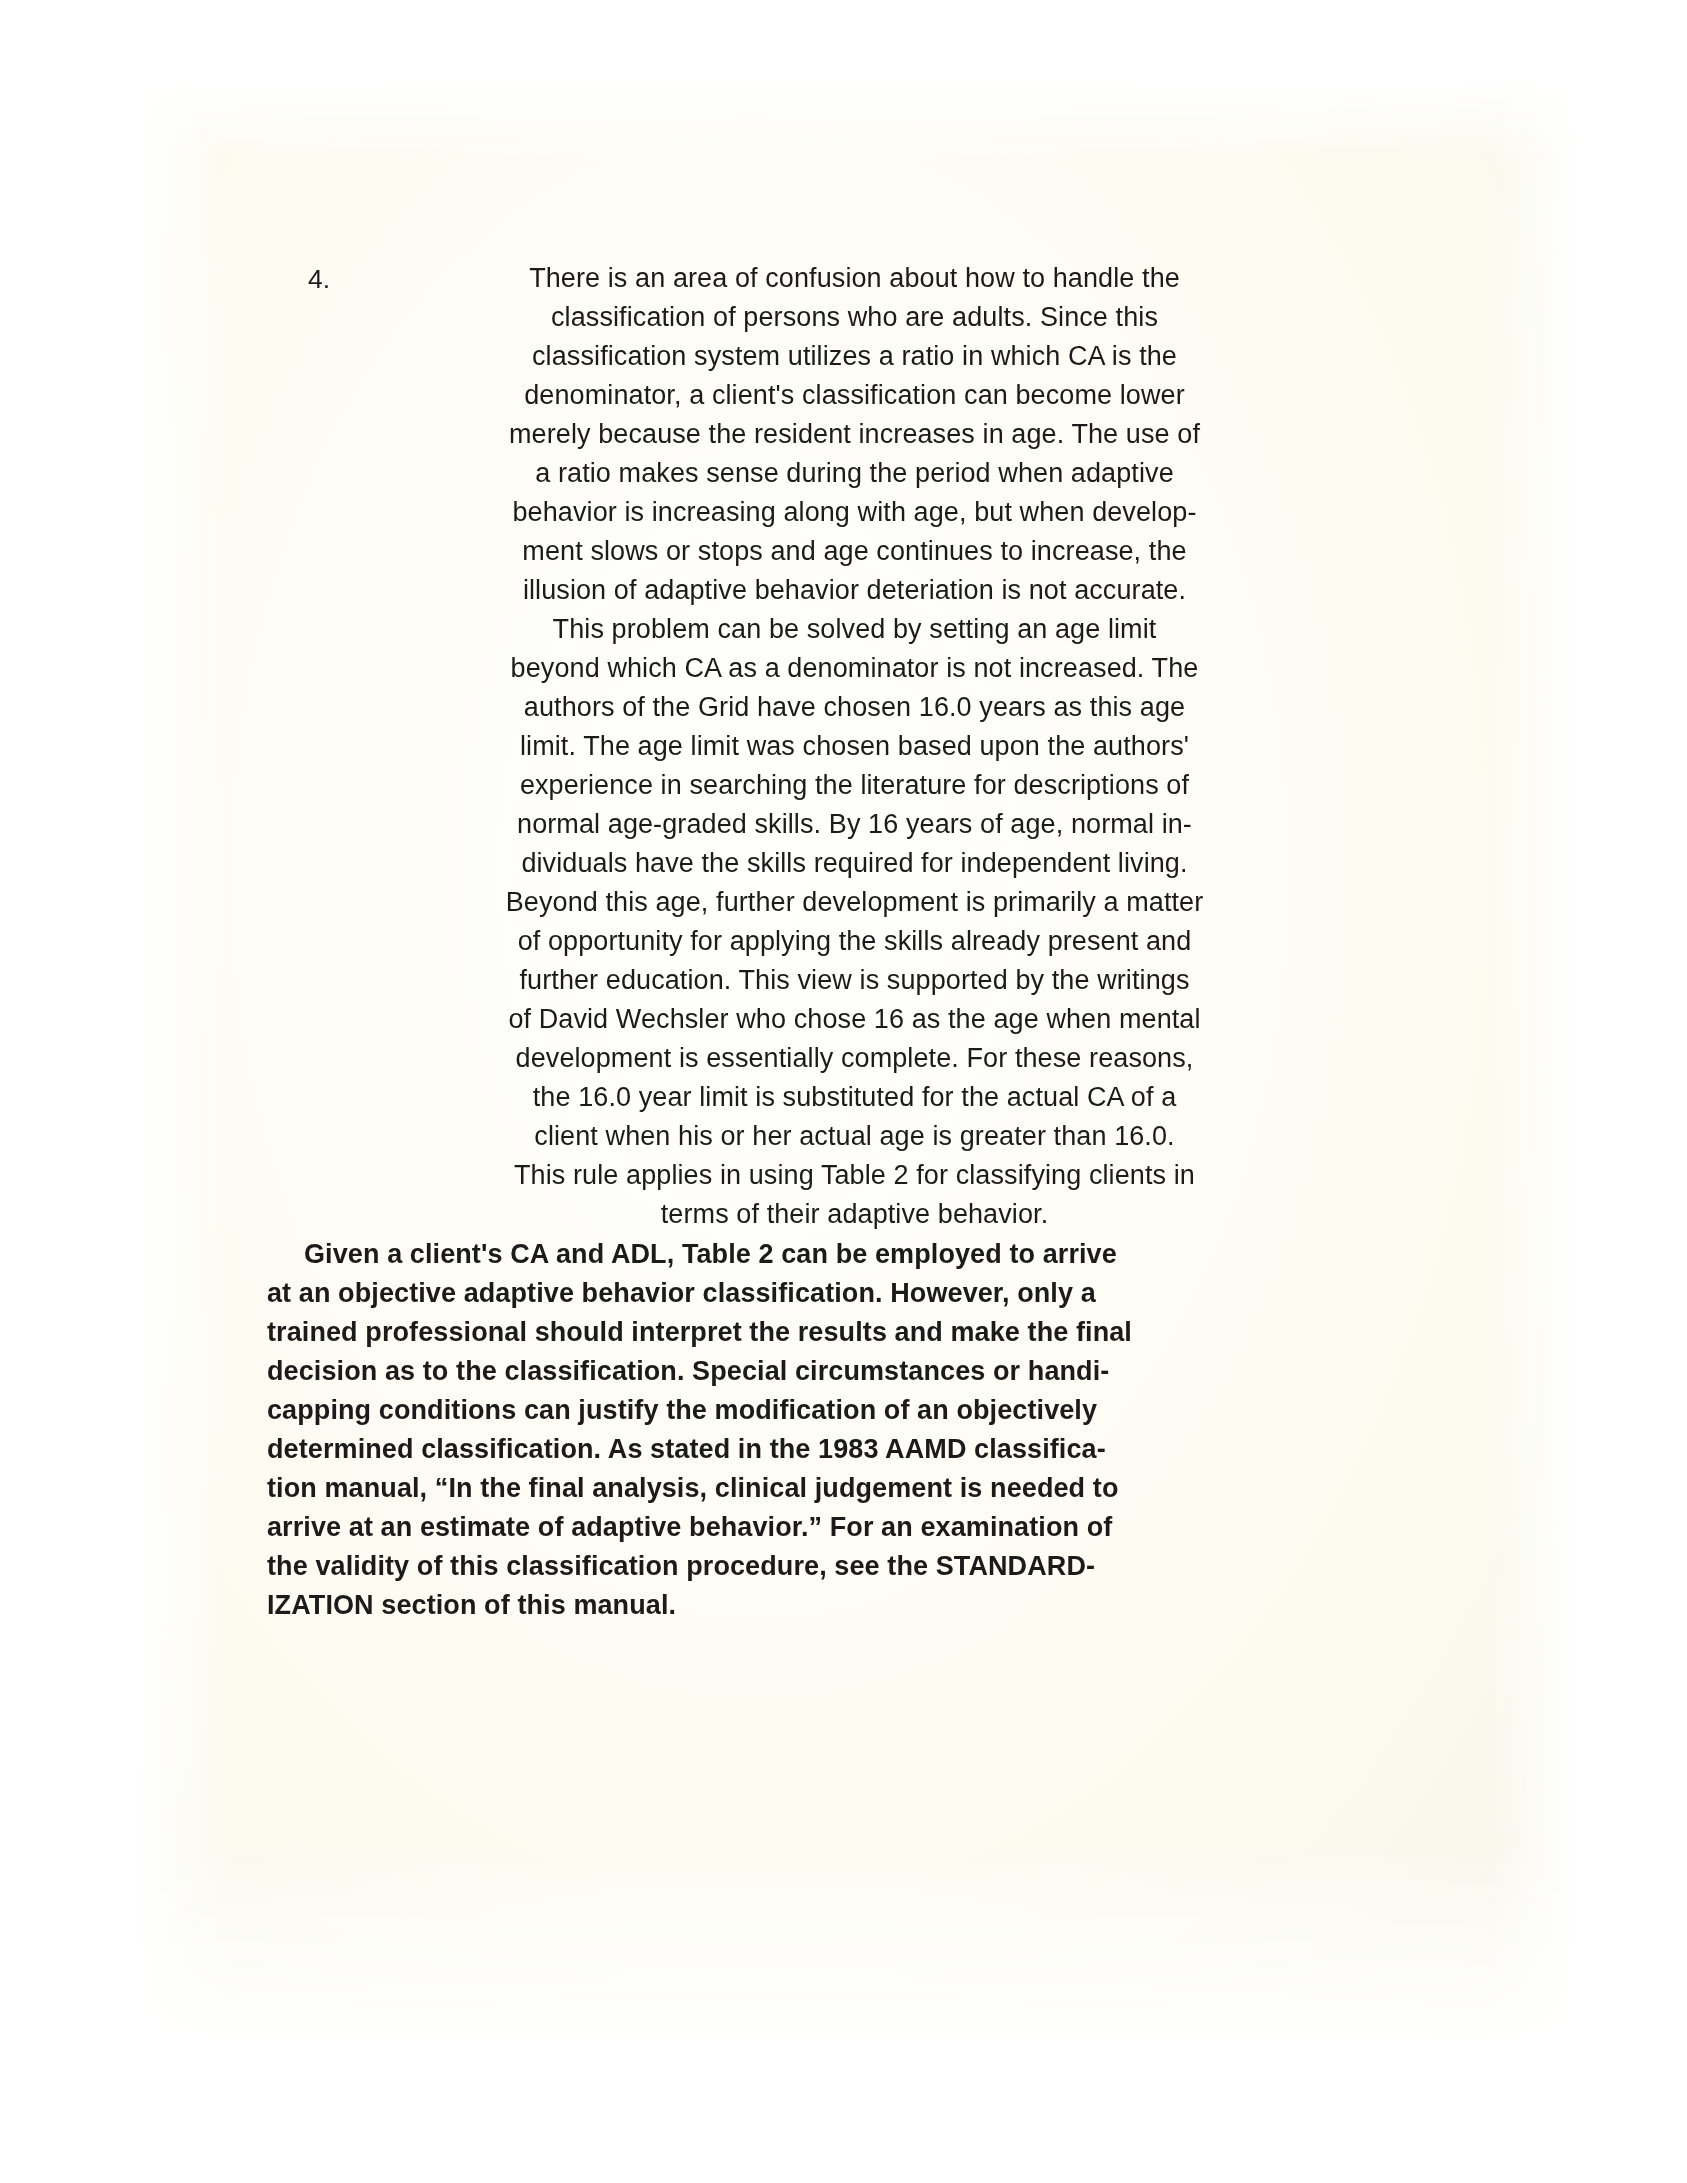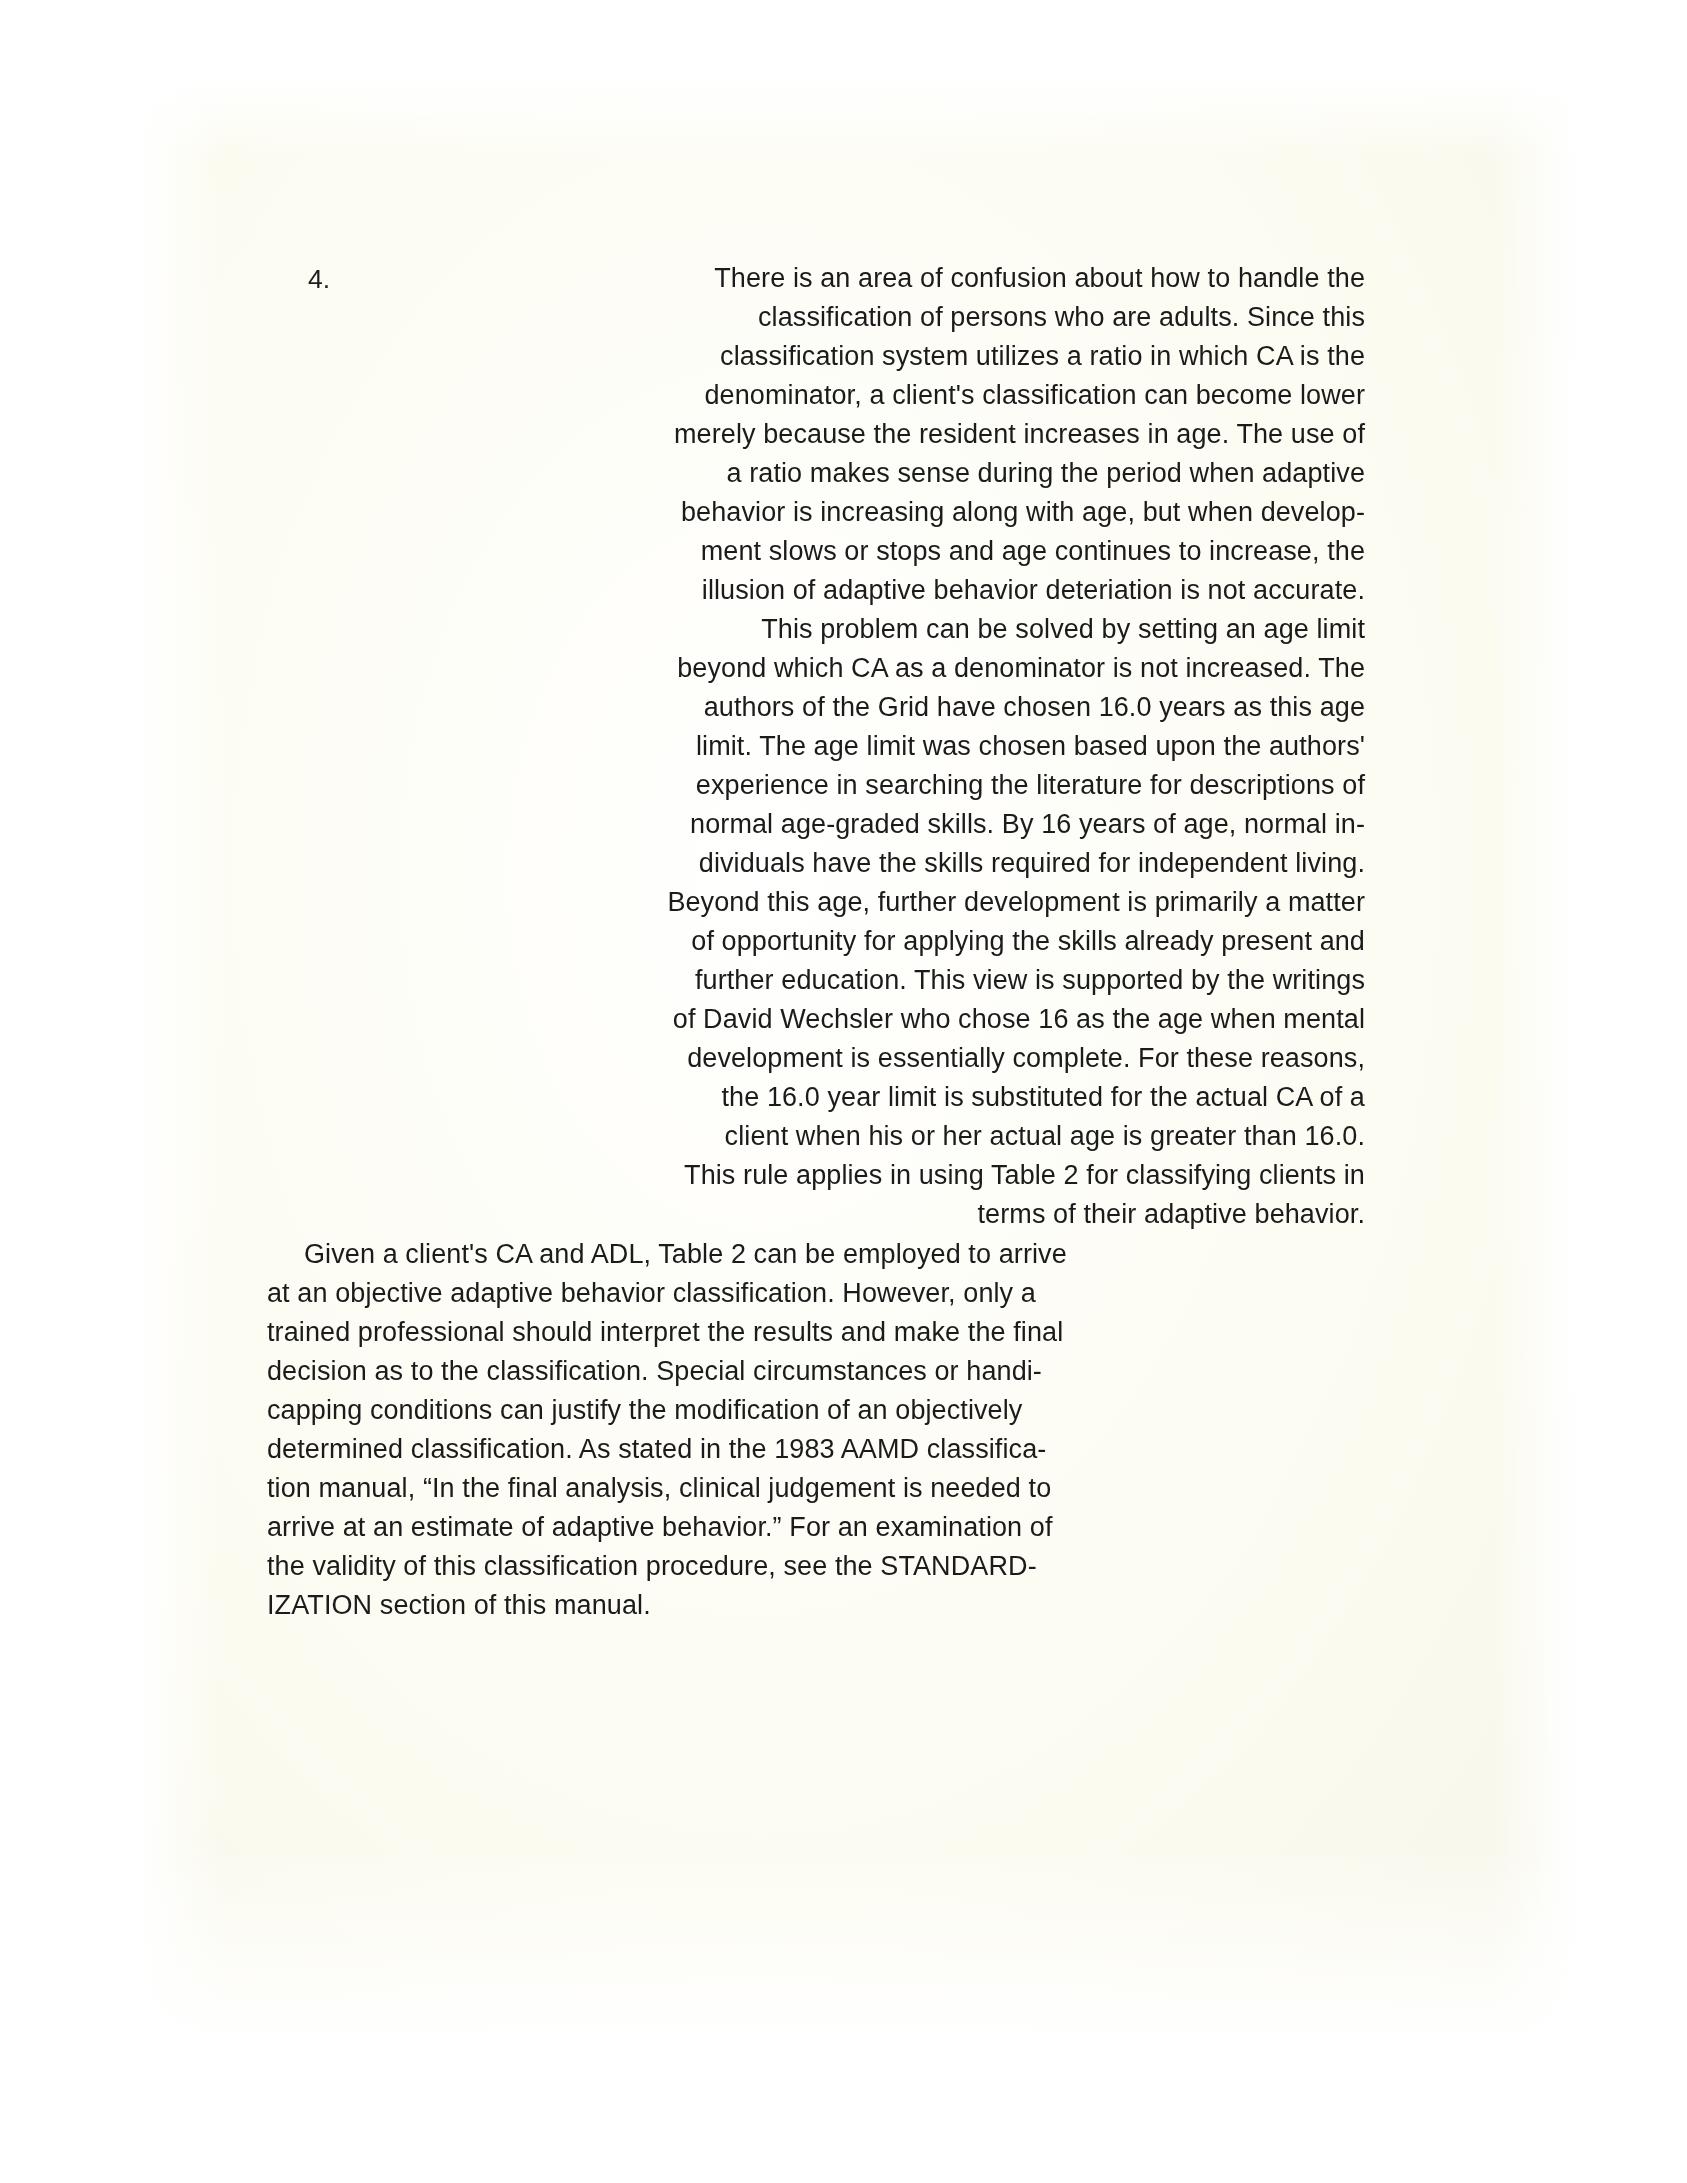--- a/index.html
+++ b/index.html
@@ -75,31 +75,32 @@
     top: 0;
     font-size: 26.5px;
     line-height: 40px;
     color: #1c1c1c;
   }
   .item-body {
     font-size: 27px;
     line-height: 39px;
     letter-spacing: 0.1px;
     color: #1b1b1b;
-    text-align: right;
+    text-align: center;
     white-space: pre-line;
   }
   .closing-para {
     margin-top: 1.3px;
     font-size: 27px;
     line-height: 39px;
     letter-spacing: 0.1px;
     color: #1b1b1b;
     text-indent: 37px;
     white-space: pre-line;
+    font-weight: bold;
   }
 </style>
 </head>
 <body>
 
 <div class="page">
   <div class="paper-tint"></div>
   <div class="scan-edge-top"></div>
   <div class="scan-edge-left"></div>
   <div class="scan-edge-right"></div>

